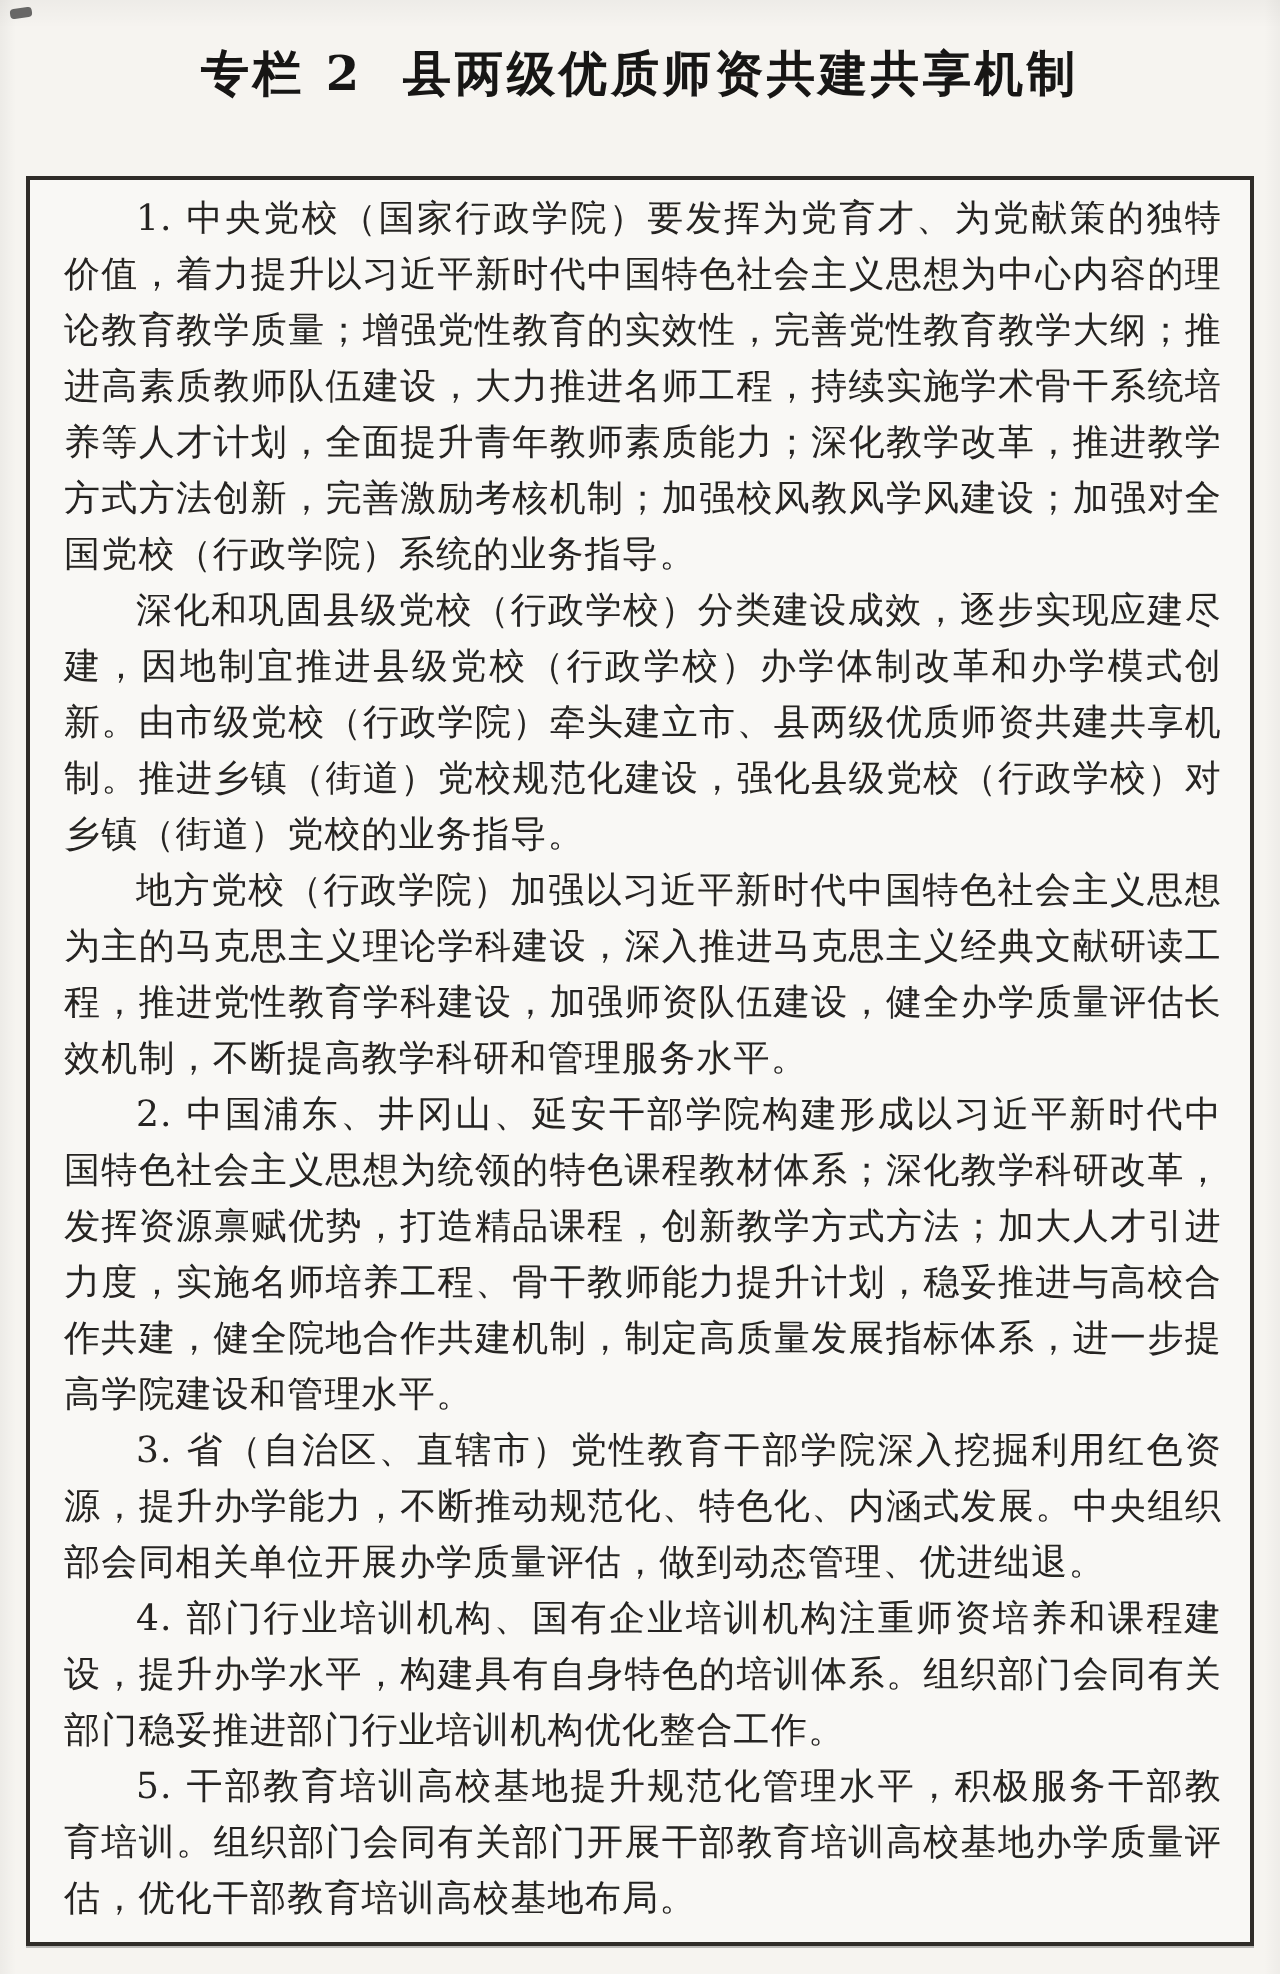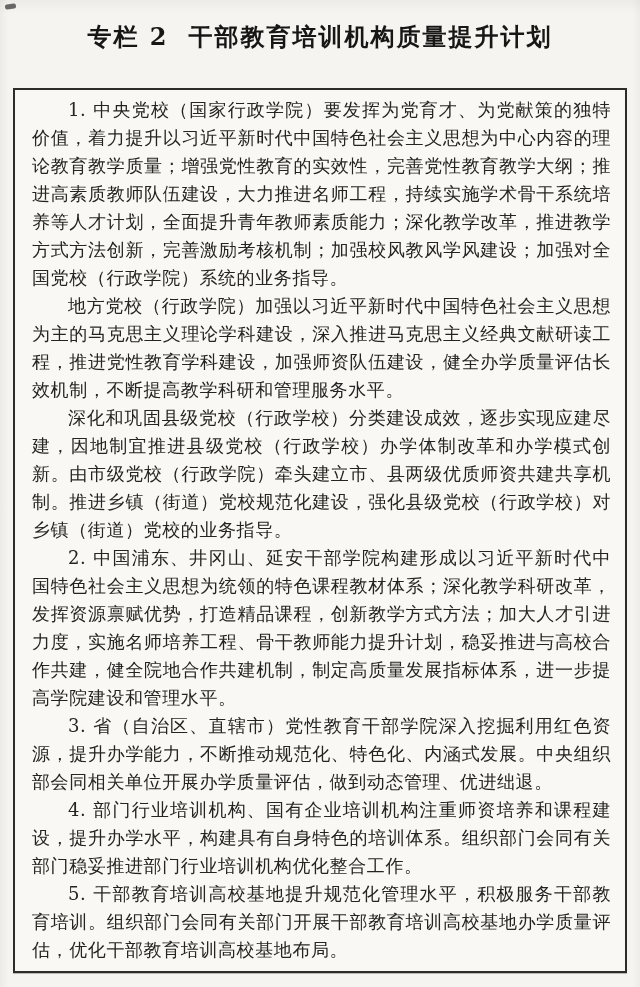--- a/index.html
+++ b/index.html
@@ -62,26 +62,26 @@
   }
 </style>
 </head>
 <body>
 
 <div class="page">
 
   <div class="scan-speck"></div>
 
   <div class="doc-title">
-    <span>专栏 2</span><span class="title-gap"></span><span>干部教育培训机构质量提升计划</span>
+    <span>专栏 2</span><span class="title-gap"></span><span>县两级优质师资共建共享机制</span>
   </div>
 
   <div class="text-box">
     <p>1. 中央党校（国家行政学院）要发挥为党育才、为党献策的独特价值，着力提升以习近平新时代中国特色社会主义思想为中心内容的理论教育教学质量；增强党性教育的实效性，完善党性教育教学大纲；推进高素质教师队伍建设，大力推进名师工程，持续实施学术骨干系统培养等人才计划，全面提升青年教师素质能力；深化教学改革，推进教学方式方法创新，完善激励考核机制；加强校风教风学风建设；加强对全国党校（行政学院）系统的业务指导。</p>
+    <p>深化和巩固县级党校（行政学校）分类建设成效，逐步实现应建尽建，因地制宜推进县级党校（行政学校）办学体制改革和办学模式创新。由市级党校（行政学院）牵头建立市、县两级优质师资共建共享机制。推进乡镇（街道）党校规范化建设，强化县级党校（行政学校）对乡镇（街道）党校的业务指导。</p>
     <p>地方党校（行政学院）加强以习近平新时代中国特色社会主义思想为主的马克思主义理论学科建设，深入推进马克思主义经典文献研读工程，推进党性教育学科建设，加强师资队伍建设，健全办学质量评估长效机制，不断提高教学科研和管理服务水平。</p>
-    <p>深化和巩固县级党校（行政学校）分类建设成效，逐步实现应建尽建，因地制宜推进县级党校（行政学校）办学体制改革和办学模式创新。由市级党校（行政学院）牵头建立市、县两级优质师资共建共享机制。推进乡镇（街道）党校规范化建设，强化县级党校（行政学校）对乡镇（街道）党校的业务指导。</p>
     <p>2. 中国浦东、井冈山、延安干部学院构建形成以习近平新时代中国特色社会主义思想为统领的特色课程教材体系；深化教学科研改革，发挥资源禀赋优势，打造精品课程，创新教学方式方法；加大人才引进力度，实施名师培养工程、骨干教师能力提升计划，稳妥推进与高校合作共建，健全院地合作共建机制，制定高质量发展指标体系，进一步提高学院建设和管理水平。</p>
     <p>3. 省（自治区、直辖市）党性教育干部学院深入挖掘利用红色资源，提升办学能力，不断推动规范化、特色化、内涵式发展。中央组织部会同相关单位开展办学质量评估，做到动态管理、优进绌退。</p>
     <p>4. 部门行业培训机构、国有企业培训机构注重师资培养和课程建设，提升办学水平，构建具有自身特色的培训体系。组织部门会同有关部门稳妥推进部门行业培训机构优化整合工作。</p>
     <p>5. 干部教育培训高校基地提升规范化管理水平，积极服务干部教育培训。组织部门会同有关部门开展干部教育培训高校基地办学质量评估，优化干部教育培训高校基地布局。</p>
   </div>
 
 </div>
 
 </body></html>

